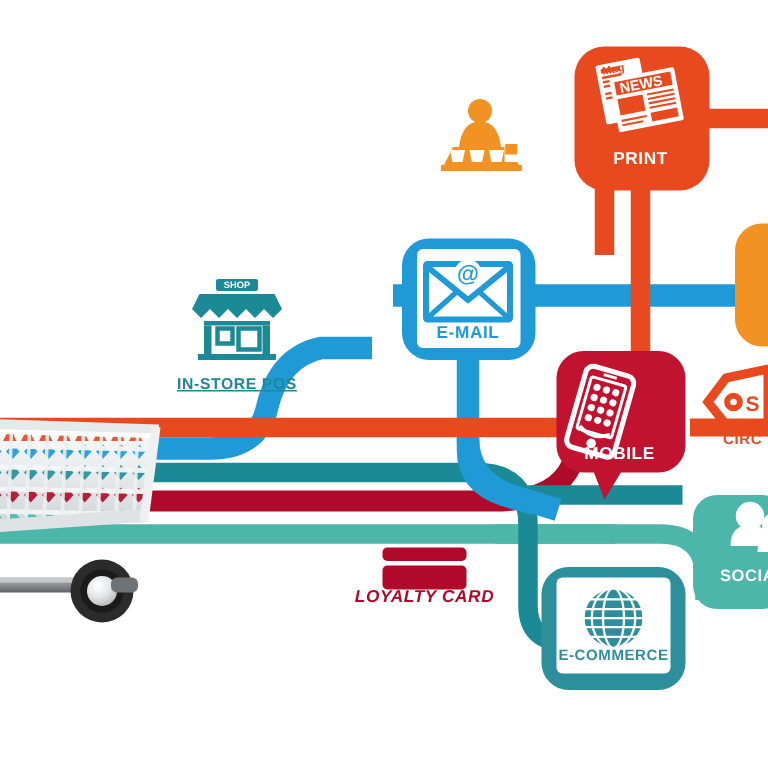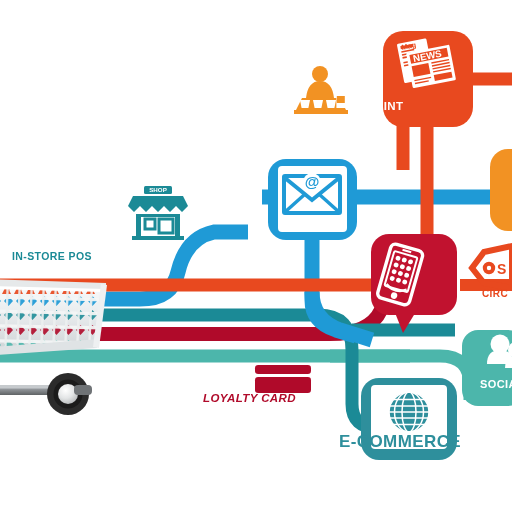--- a/index.html
+++ b/index.html
@@ -1,19 +1,19 @@
 <!DOCTYPE html>
 <html><head>
 <meta charset="utf-8">
 <style>
   html,body{margin:0;padding:0;background:#ffffff;}
   body{width:512px;height:512px;overflow:hidden;font-family:"Liberation Sans",sans-serif;}
   #stage{position:relative;width:512px;height:512px;background:#ffffff;}
   #stage svg{position:absolute;left:0;top:0;}
-  .lbl{position:absolute;font-weight:bold;letter-spacing:.4px;white-space:nowrap;
+  .lbl{position:absolute;font-weight:bold;letter-spacing:.4px;white-space:nowrap;text-align:center;
        -webkit-font-smoothing:antialiased;}
 </style>
 </head>
 <body>
 
 <div id="stage">
 
 <svg width="512" height="512">
   <defs>
     <linearGradient id="cartBodyG" x1="0" y1="0" x2="0" y2="1">
@@ -321,20 +321,22 @@
     <rect x="-40" y="385" width="110" height="10" rx="4" fill="url(#handleG)"></rect>
     <rect x="-40" y="385" width="110" height="3.4" rx="1.7" fill="#c6cacd"></rect>
 
     <circle cx="68" cy="394" r="21" fill="#2b2b2b"></circle>
     <circle cx="68" cy="394" r="14.5" fill="#1b1b1b"></circle>
     <circle cx="68" cy="394" r="10" fill="url(#hubG)"></circle>
     <rect x="74" y="385" width="18" height="10" rx="4" fill="#6f7376"></rect>
   </g>
 </svg>
 
-<div class="lbl" style="left:12px;width:316px;top:250px;font-size:10.5px;color:#1b8a96;">IN-STORE POS</div>
+<div class="lbl" style="left:0;width:316px;top:250px;font-size:10.5px;color:#1b8a96;text-decoration:underline;">IN-STORE POS</div>
 <div class="lbl" style="left:367px;width:120px;top:100px;font-size:11.5px;color:#ffffff;">PRINT</div>
+<div class="lbl" style="left:252px;width:120px;top:216px;font-size:11.5px;color:#1f9ad6;">E-MAIL</div>
+<div class="lbl" style="left:353px;width:120px;top:297px;font-size:11.5px;color:#ffffff;">MOBILE</div>
 <div class="lbl" style="left:482px;width:60px;top:288px;font-size:10px;color:#e8491f;text-align:left;">CIRC</div>
 <div class="lbl" style="left:480px;width:70px;top:378px;font-size:11px;color:#ffffff;text-align:left;">SOCIA</div>
 <div class="lbl" style="left:203px;width:160px;top:392px;font-size:11.5px;color:#b00a2a;font-style:italic;">LOYALTY CARD</div>
-<div class="lbl" style="left:339px;width:140px;top:432px;font-size:17px;color:#2e8f9c;">E-COMMERCE</div>
+<div class="lbl" style="left:339px;width:140px;top:432px;font-size:10px;color:#2e8f9c;">E-COMMERCE</div>
 
 </div>
 
 </body></html>

